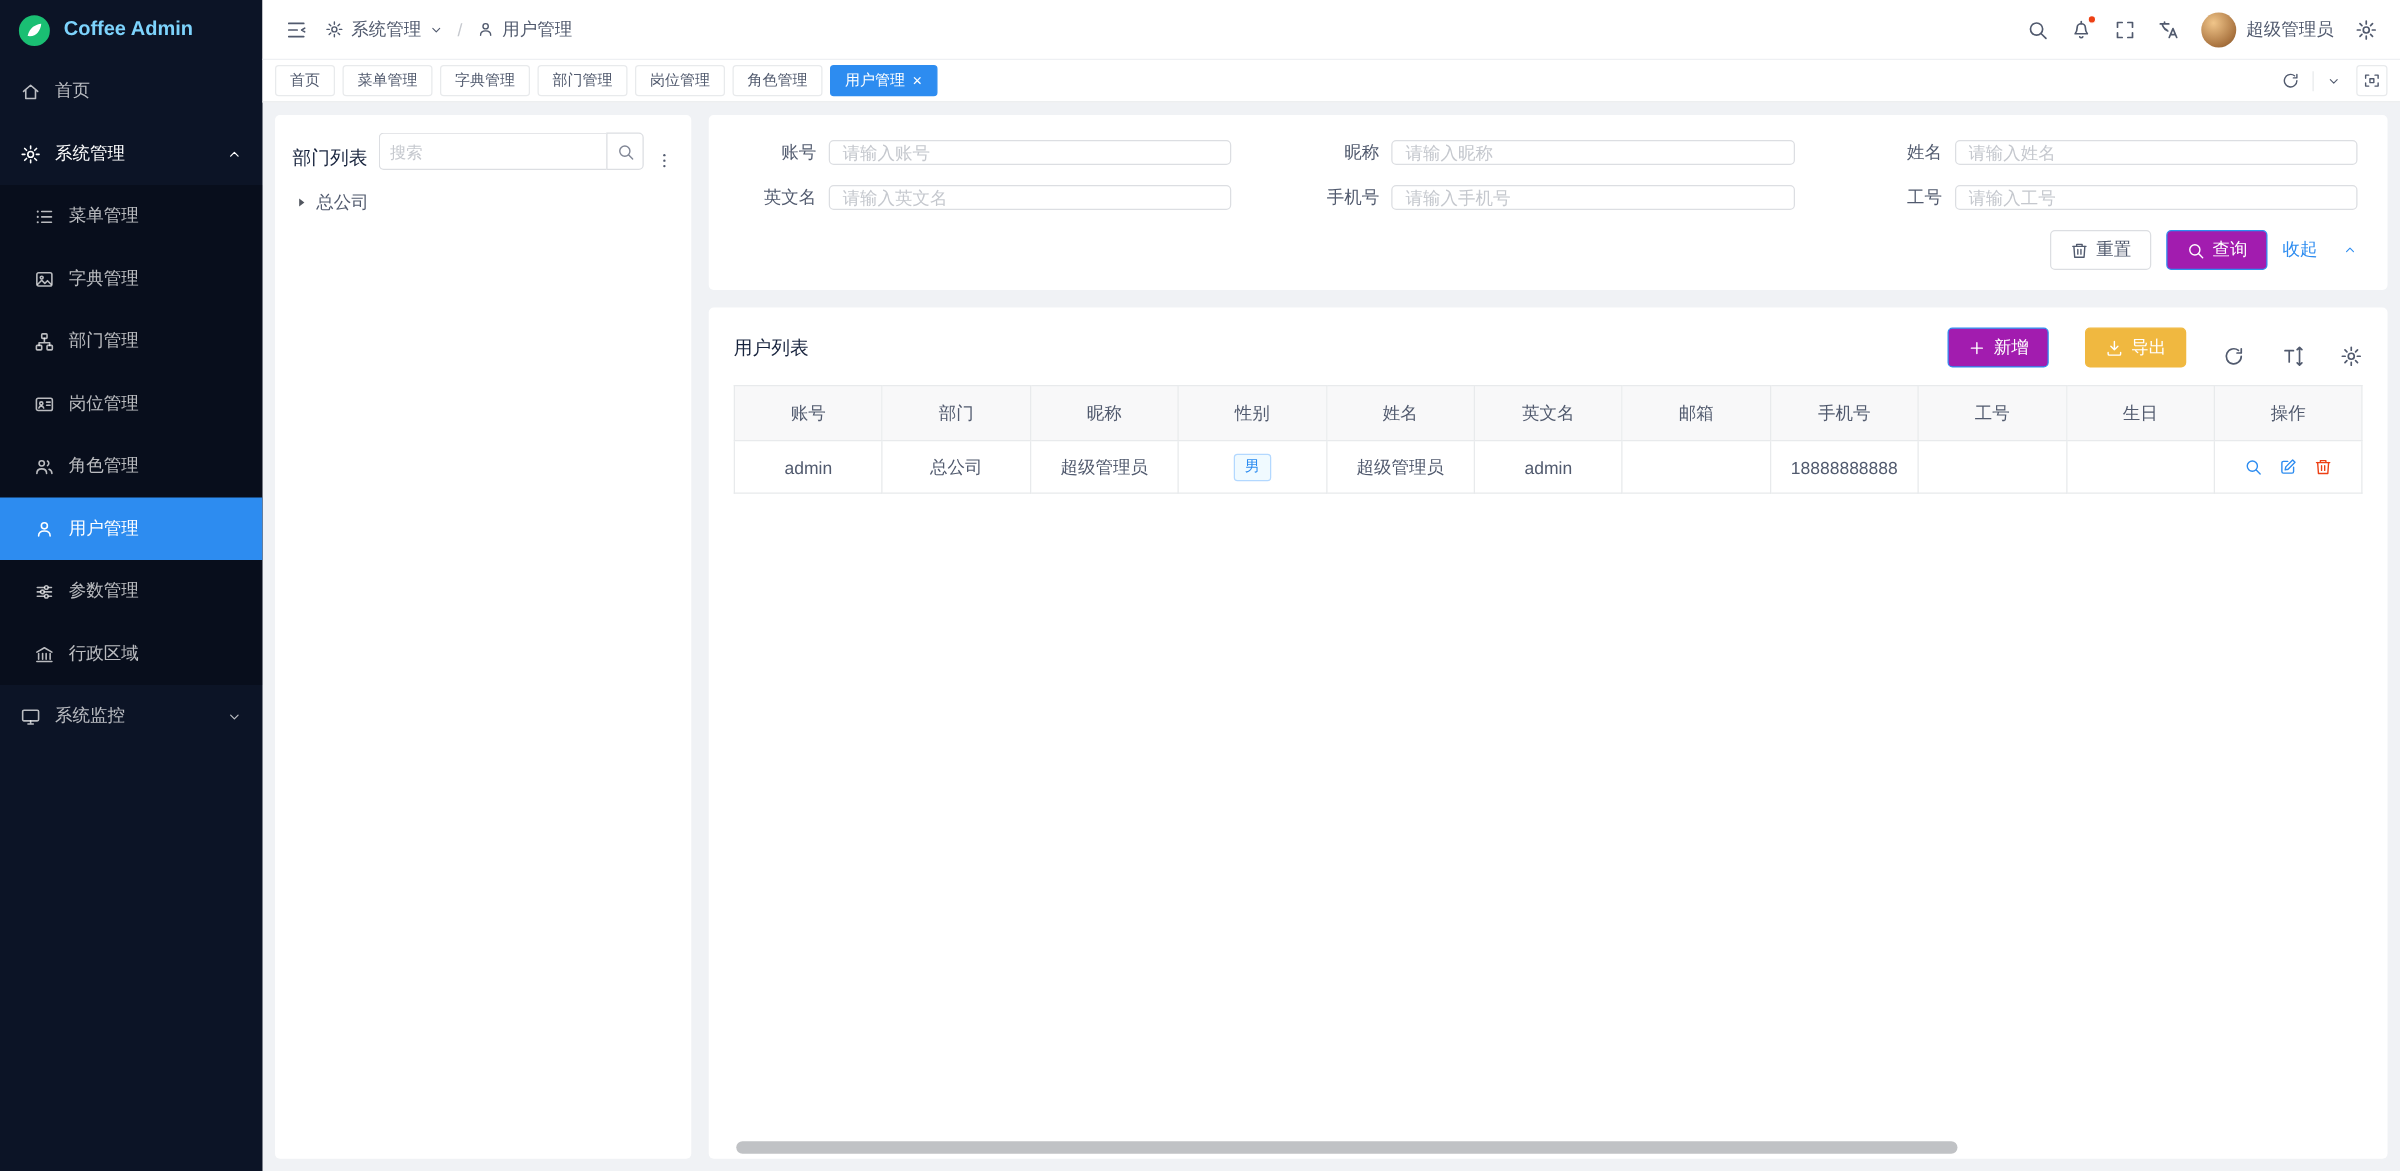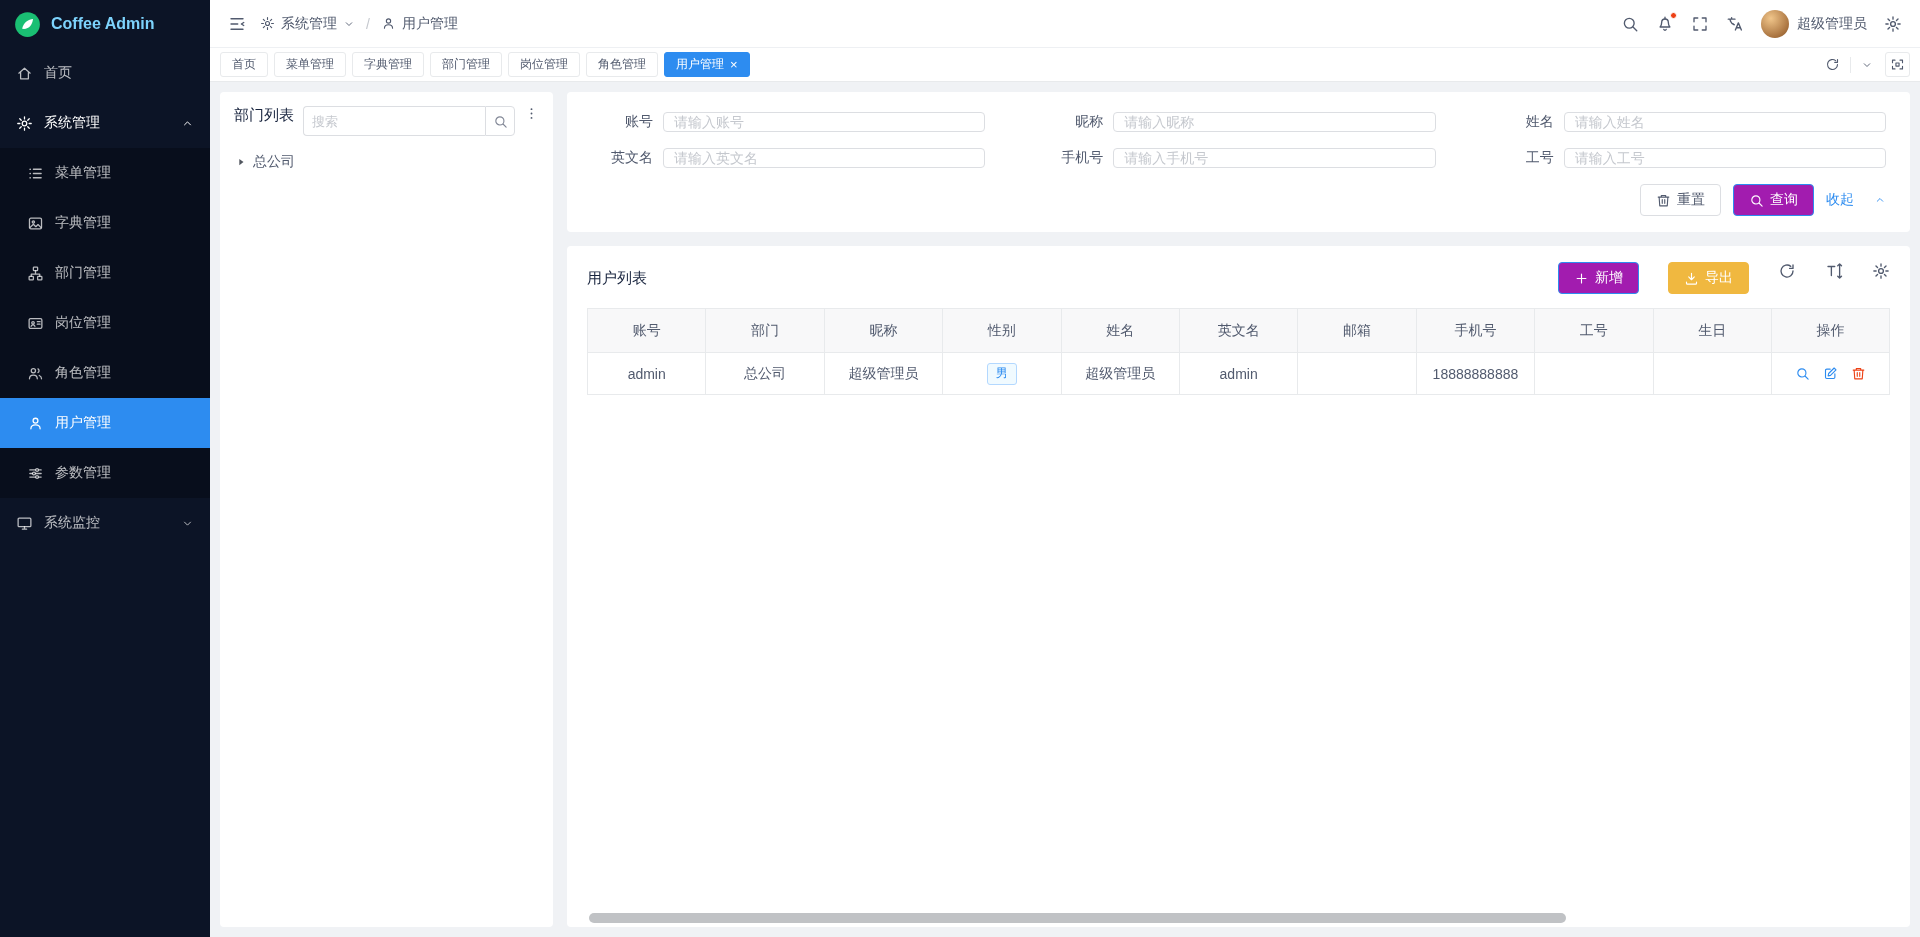--- a/index.html
+++ b/index.html
@@ -63,21 +63,21 @@
   .vert-div { width: 1px; height: 16px; background: #e8eaec; }
   .screen-btn { width: 25px; height: 25px; border: 1px solid #e8eaec; border-radius: 3px;
                 background: #fff; color: #515a6e; display: flex; align-items: center;
                 justify-content: center; cursor: pointer; margin-left: 2px; }
 
   
   .content { flex: 1; display: flex; gap: 14px; padding: 10px; min-height: 0; }
 
   .dept-panel { width: 333px; background: #fff; border-radius: 4px; padding: 14px;
                 display: flex; flex-direction: column; flex-shrink: 0; }
-  .dept-head { display: flex; align-items: flex-start; gap: 9px; }
+  .dept-head { display: flex; align-items: flex-end; gap: 9px; }
   .dept-title { font-size: 15px; color: #17233d; white-space: nowrap; }
   .dept-search { flex: 1; display: flex; min-width: 0; }
   .dept-search input { flex: 1; height: 30px; border: 1px solid #dcdee2; border-right: none;
                        border-radius: 4px 0 0 4px; padding: 0 8px; font-size: 13px; outline: none;
                        min-width: 0; color: #515a6e; font-family: inherit; }
   .dept-search-btn { width: 30px; height: 30px; border: 1px solid #dcdee2; border-radius: 0 4px 4px 0;
                      background: #fff; color: #808695; display: flex; align-items: center;
                      justify-content: center; cursor: pointer; flex-shrink: 0; }
   .tree { margin-top: 12px; }
   .tree-node { display: flex; align-items: center; gap: 7px; padding: 5px 2px; cursor: pointer; }
@@ -99,21 +99,21 @@
          border-radius: 4px; border: 1px solid #dcdee2; background: #fff; color: #515a6e;
          font-size: 14px; cursor: pointer; white-space: nowrap; }
   .btn-primary { background: #a21caf; border-color: #2d8cf0; color: #fff; }
   .btn-warning { background: #f0b840; border-color: #f0b840; color: #fff; }
   .link-btn { color: #2d8cf0; display: inline-flex; align-items: center; gap: 20px;
               background: none; border: none; font-size: 14px; cursor: pointer; }
 
   .table-card { flex: 1; padding: 16px 20px 4px; display: flex; flex-direction: column; min-height: 0; }
   .table-head { display: flex; align-items: center; margin-bottom: 14px; }
   .table-title { font-size: 15px; color: #17233d; }
-  .table-tools { margin-left: auto; display: flex; align-items: flex-start; gap: 29px; }
+  .table-tools { margin-left: auto; display: flex; align-items: flex-end; gap: 29px; }
 
   .grid { width: 100%; border-collapse: collapse; table-layout: fixed; }
   .grid th, .grid td { border: 1px solid #e8eaec; height: 42px; text-align: center;
                        font-size: 14px; color: #515a6e; padding: 0 6px;
                        overflow: hidden; white-space: nowrap; }
   .grid th { background: #f8f8f9; height: 44px; font-weight: normal; }
   .grid td.op-cell, .grid th.op-head { box-shadow: -8px 0 8px -8px rgba(0,0,0,.18); }
   .op-icons { display: flex; align-items: center; justify-content: center; gap: 13px; }
   .op-blue { color: #2d8cf0; }
   .op-red { color: #ed4014; }
@@ -303,20 +303,26 @@
         <svg class="ic mi">
             <use href="#i-user"></use>
           </svg>
         <span>用户管理</span>
       </div>
       <div class="menu-item">
         <svg class="ic mi">
             <use href="#i-sliders"></use>
           </svg>
         <span>参数管理</span>
+      </div>
+      <div class="menu-item">
+        <svg class="ic mi">
+            <use href="#i-bank"></use>
+          </svg>
+        <span>行政区域</span>
       </div>
     </div>
     <div class="menu-item">
       <svg class="ic mi">
           <use href="#i-monitor"></use>
         </svg>
       <span>系统监控</span>
       <svg class="ic chev">
           <use href="#i-chev-down"></use>
         </svg>

